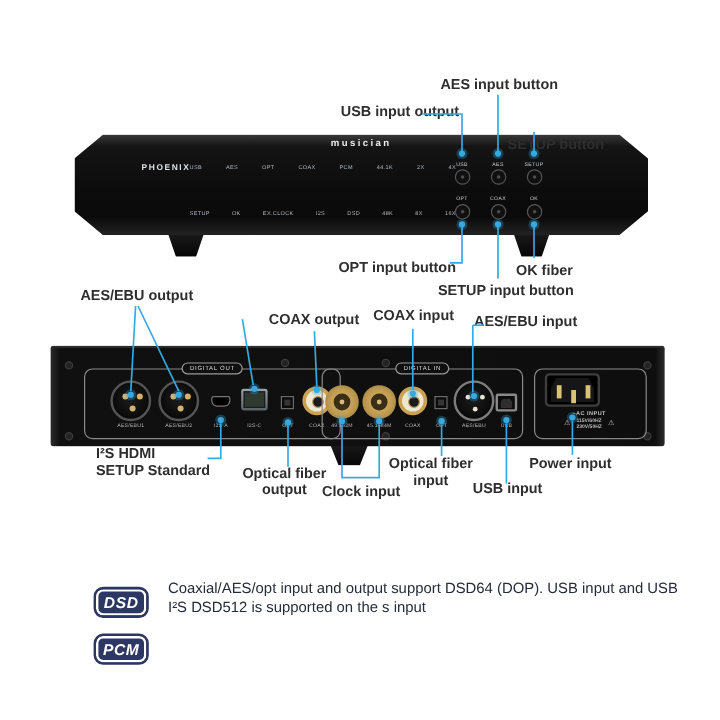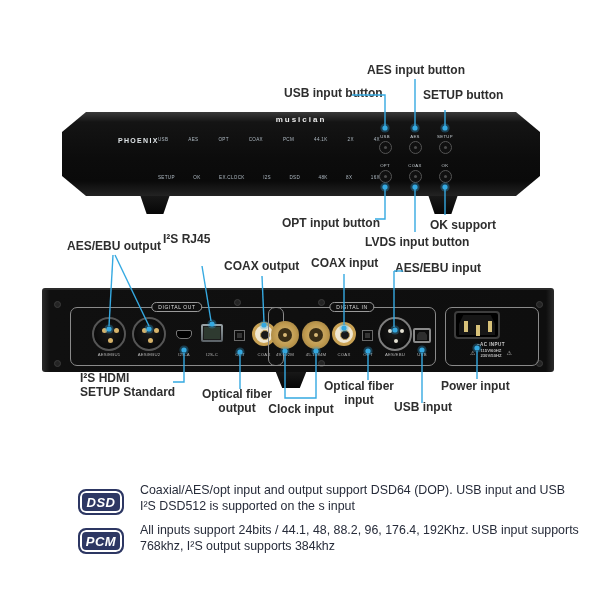--- a/index.html
+++ b/index.html
@@ -73,26 +73,26 @@
     font-size:13px;letter-spacing:.5px;display:flex;align-items:center;justify-content:center;box-sizing:border-box;z-index:2;}
   .spectext{position:absolute;font-size:12.4px;color:#272c3a;line-height:1.27;z-index:2;}
 
   #lines{position:absolute;left:0;top:0;z-index:3;pointer-events:none;}
 </style>
 </head>
 <body>
 
 <div id="stage">
 
-  <div class="callout" style="left:284px;top:86px;">USB input button</div>
+  <div class="callout" style="left:284px;top:86px;">USB input output</div>
   <div class="callout" style="left:367px;top:63px;">AES input button</div>
-  <div class="callout" style="left:423px;top:88px;">SETUP button</div>
+  <div class="callout" style="left:423px;top:113px;">SETUP button</div>
   <div class="callout" style="left:282px;top:216px;">OPT input button</div>
-  <div class="callout" style="left:365px;top:235px;">LVDS input button</div>
-  <div class="callout" style="left:430px;top:218px;">OK support</div>
+  <div class="callout" style="left:365px;top:235px;">SETUP input button</div>
+  <div class="callout" style="left:430px;top:218px;">OK fiber</div>
 
   <div id="front">
     <div class="logo">MUSICIAN</div>
     <div class="model">PHOENIX</div>
     <div class="disp-row" id="row1">
       <span>USB</span>
       <span>AES</span>
       <span>OPT</span>
       <span>COAX</span>
       <span>PCM</span>
@@ -135,21 +135,20 @@
     <div class="fbtn" style="left:367px;top:51px;">
       <span class="blabel">OK</span>
       <div class="ring"></div>
     </div>
   </div>
   <div class="foot" style="left:136px;top:194px;width:38px;height:20px;"></div>
   <div class="foot" style="left:424px;top:194px;width:38px;height:20px;"></div>
 
   <div class="callout" style="left:67px;top:239px;">AES/EBU output</div>
   <div class="callout small" style="left:163px;top:233px;">
-    <div>I²S RJ45</div>
   </div>
   <div class="callout" style="left:224px;top:259px;">COAX output</div>
   <div class="callout" style="left:311px;top:256px;">COAX input</div>
   <div class="callout" style="left:395px;top:261px;">AES/EBU input</div>
 
   <div id="back">
     <div class="screw" style="left:12px;top:11px;"></div>
     <div class="screw" style="left:192px;top:9px;"></div>
     <div class="screw" style="left:276px;top:9px;"></div>
     <div class="screw" style="left:494px;top:11px;"></div>
@@ -236,21 +235,20 @@
   <div class="callout small ctr" style="left:314px;top:380px;width:90px;">
     <div>Optical fiber</div>
     <div>input</div>
   </div>
   <div class="callout ctr" style="left:392px;top:400px;width:62px;">USB input</div>
   <div class="callout" style="left:441px;top:379px;">Power input</div>
 
   <div class="badge" style="left:78px;top:489px;">DSD</div>
   <div class="spectext" style="left:140px;top:483px;width:440px;">Coaxial/AES/opt input and output support DSD64 (DOP). USB input and USB I²S DSD512 is supported on the s input</div>
   <div class="badge" style="left:78px;top:528px;">PCM</div>
-  <div class="spectext" style="left:140px;top:523px;width:440px;">All inputs support 24bits / 44.1, 48, 88.2, 96, 176.4, 192Khz. USB input supports 768khz, I²S output supports 384khz</div>
 
   <svg id="lines" width="600" height="600" viewBox="0 0 600 600">
     <g stroke="#35a9e1" stroke-width="1.4" fill="none">
 
       <path d="M352,95 H385 V126"></path>
       <path d="M415,79 V126"></path>
       <path d="M445,110 V126"></path>
 
       <path d="M385,189 V219 H375"></path>
       <path d="M415,189 V232"></path>

